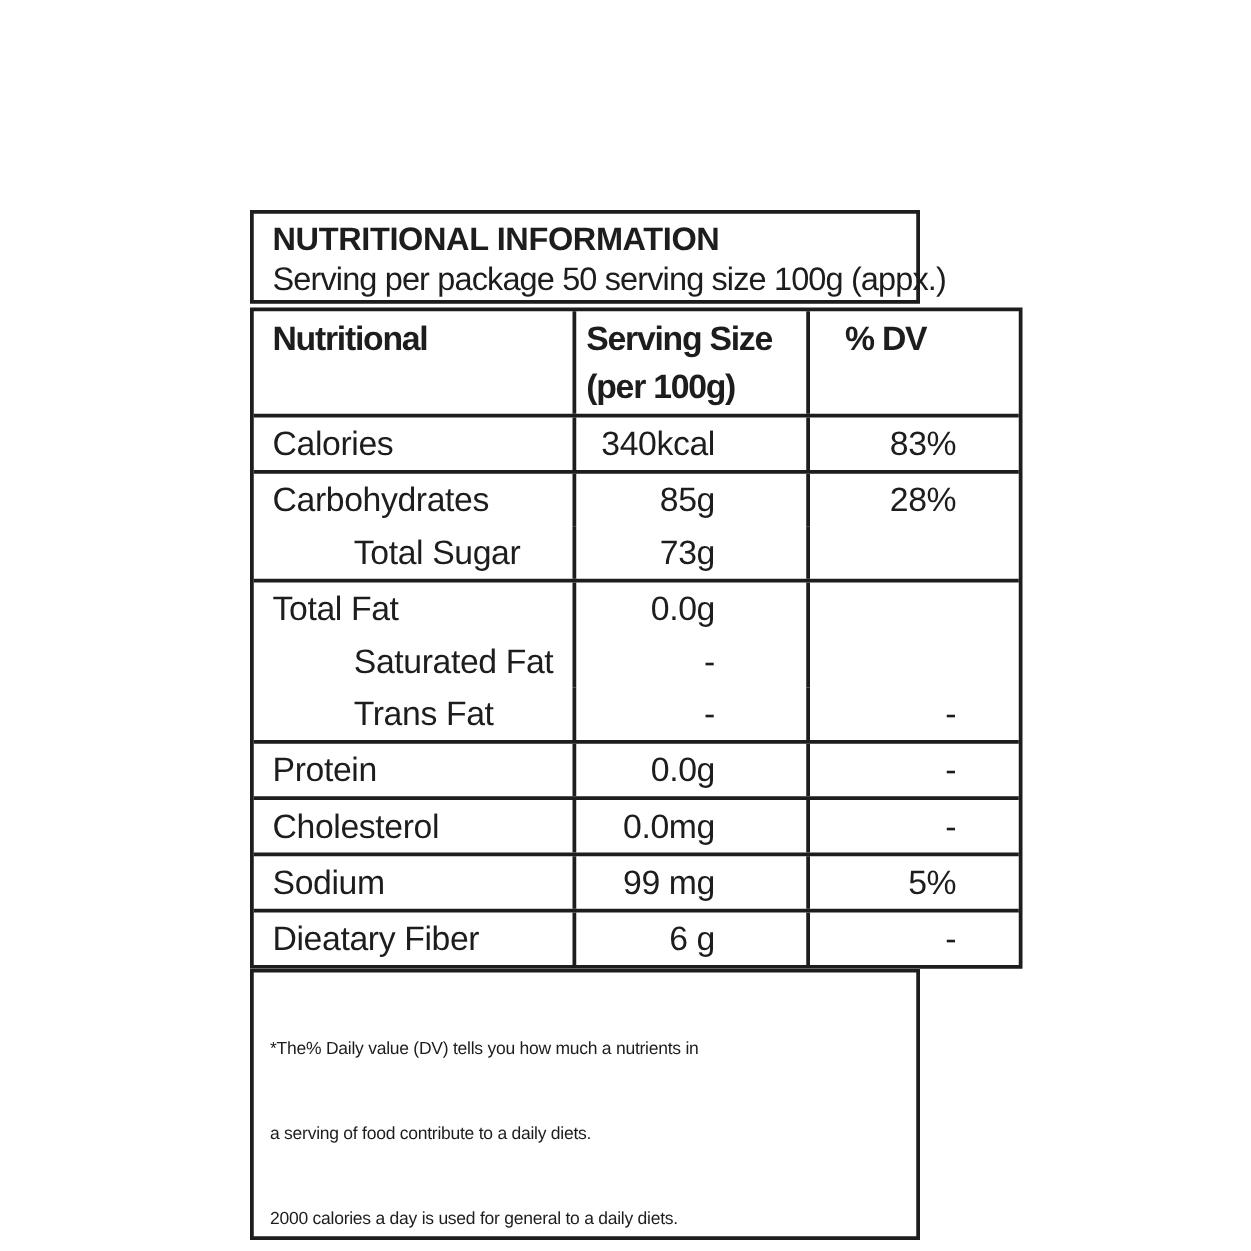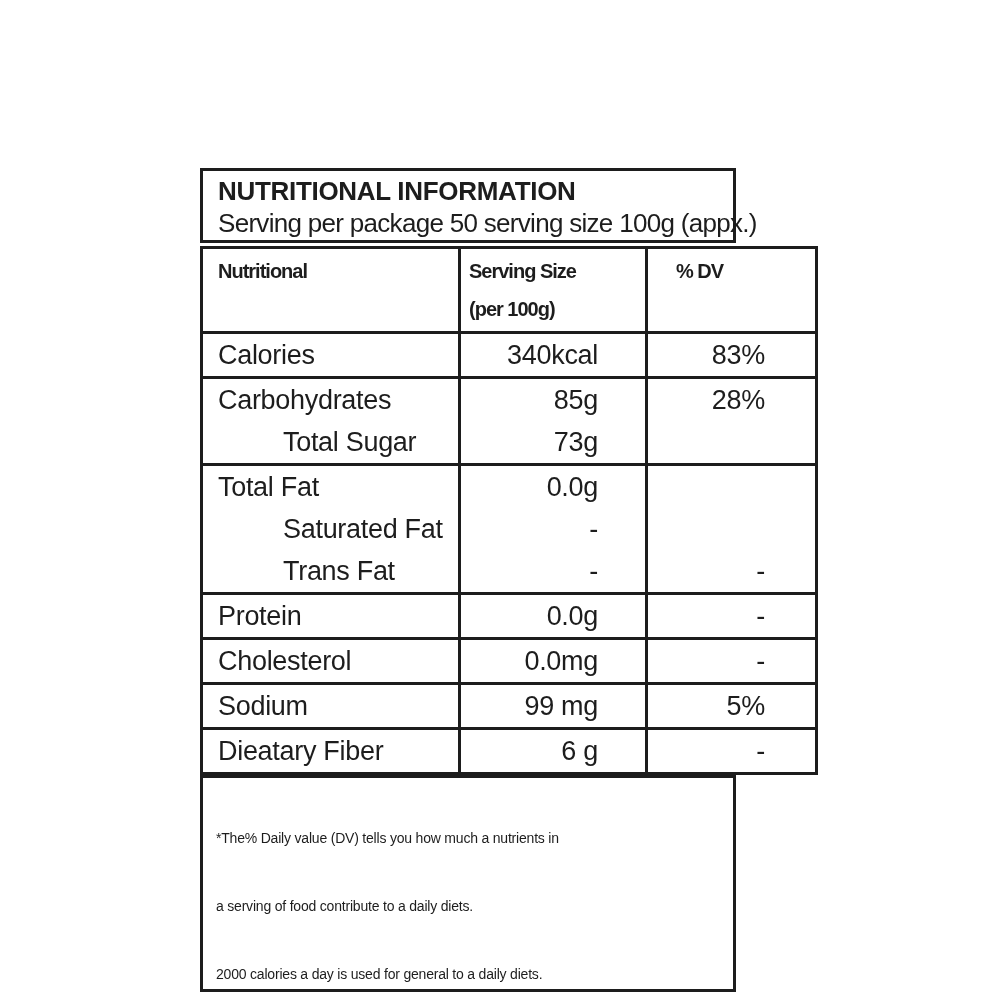--- a/index.html
+++ b/index.html
@@ -18,30 +18,30 @@
   .title-box{height:75px;padding:3px 0 0 15px;margin-bottom:3px;}
   .title{font-size:26px;font-weight:bold;letter-spacing:-0.3px;line-height:34px;white-space:nowrap;}
   .serving{font-size:26px;letter-spacing:-0.7px;line-height:31px;white-space:nowrap;}
 
   
   .table-box{width:618px;}
   .grid-row{display:grid;grid-template-columns:255px 190px 1fr;}
   .colmid{border-left:3px solid var(--ink);border-right:3px solid var(--ink);}
 
   .header-row{border-bottom:3px solid var(--ink);min-height:85px;}
-  .hc{font-size:20px;font-weight:bold;letter-spacing:-1px;line-height:38px;padding:3px 0 0 15px;}
+  .hc{font-size:27px;font-weight:bold;letter-spacing:-1px;line-height:38px;padding:3px 0 0 15px;}
   .hc.h2{padding-left:8px;}
   .hc.h3{padding-left:28px;}
   .hc span{display:block;}
 
   .group + .group{border-top:3px solid var(--ink);}
   .cell{min-height:42px;display:flex;align-items:center;font-size:27px;letter-spacing:-0.3px;white-space:nowrap;}
   .c1{padding-left:15px;}
   .c1.indent{padding-left:80px;}
-  .c2{justify-content:flex-end;padding-right:47px;text-align:center;}
+  .c2{justify-content:flex-end;padding-right:73px;text-align:center;}
   .c3{justify-content:flex-end;padding-right:50px;}
 
   
   .foot-box{padding:7px 0 0 13px;min-height:101px;}
   .fn{font-size:14px;letter-spacing:-0.2px;line-height:29px;white-space:nowrap;margin-top:39px;}
 </style>
 </head>
 <body>
 
 <div class="sheet">

